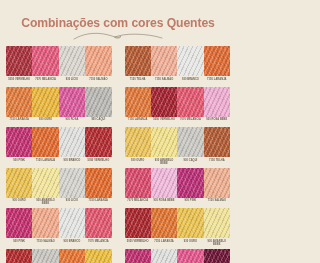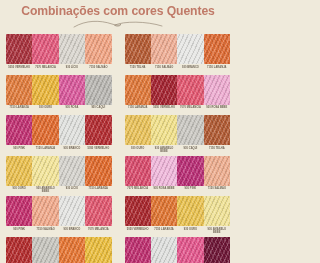--- a/index.html
+++ b/index.html
@@ -21,21 +21,21 @@
     box-sizing: border-box;
   }
 
   
   .title {
     text-align: center;
     font-size: 12.2px;
     font-weight: bold;
     color: #c07a68;
     letter-spacing: -0.1px;
-    padding-top: 4px;
+    padding-top: 16px;
     line-height: 14px;
     white-space: nowrap;
   }
 
   
   .flourish {
     display: block;
     margin: 1px auto 0 auto;
   }
 

